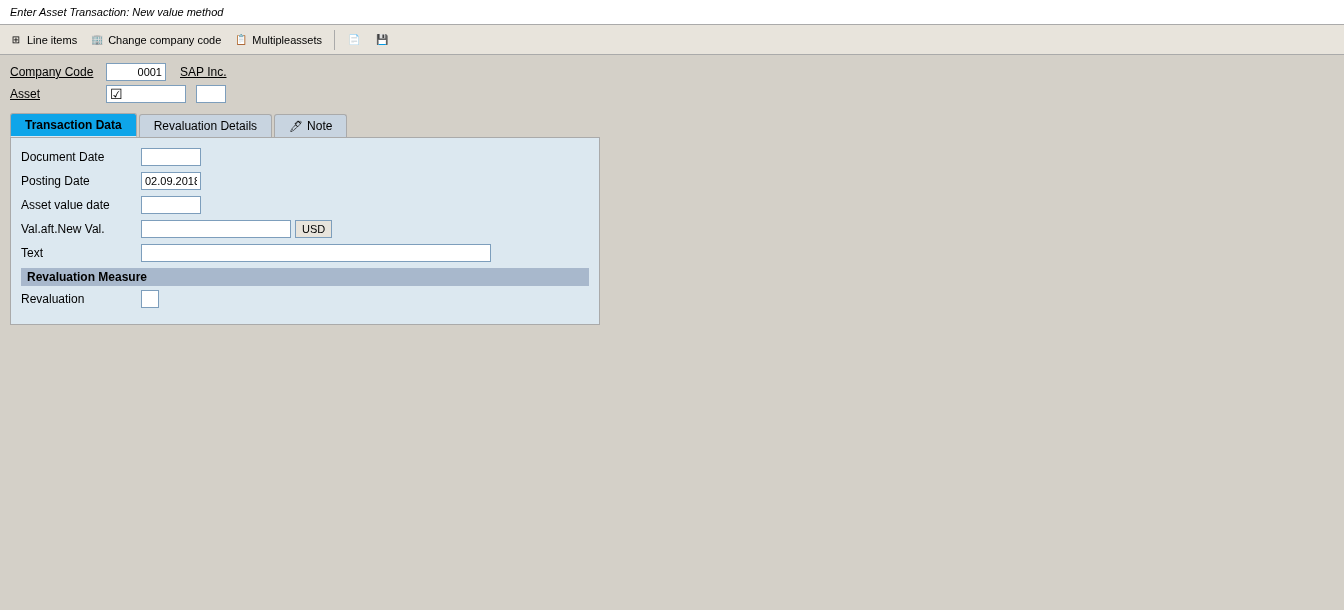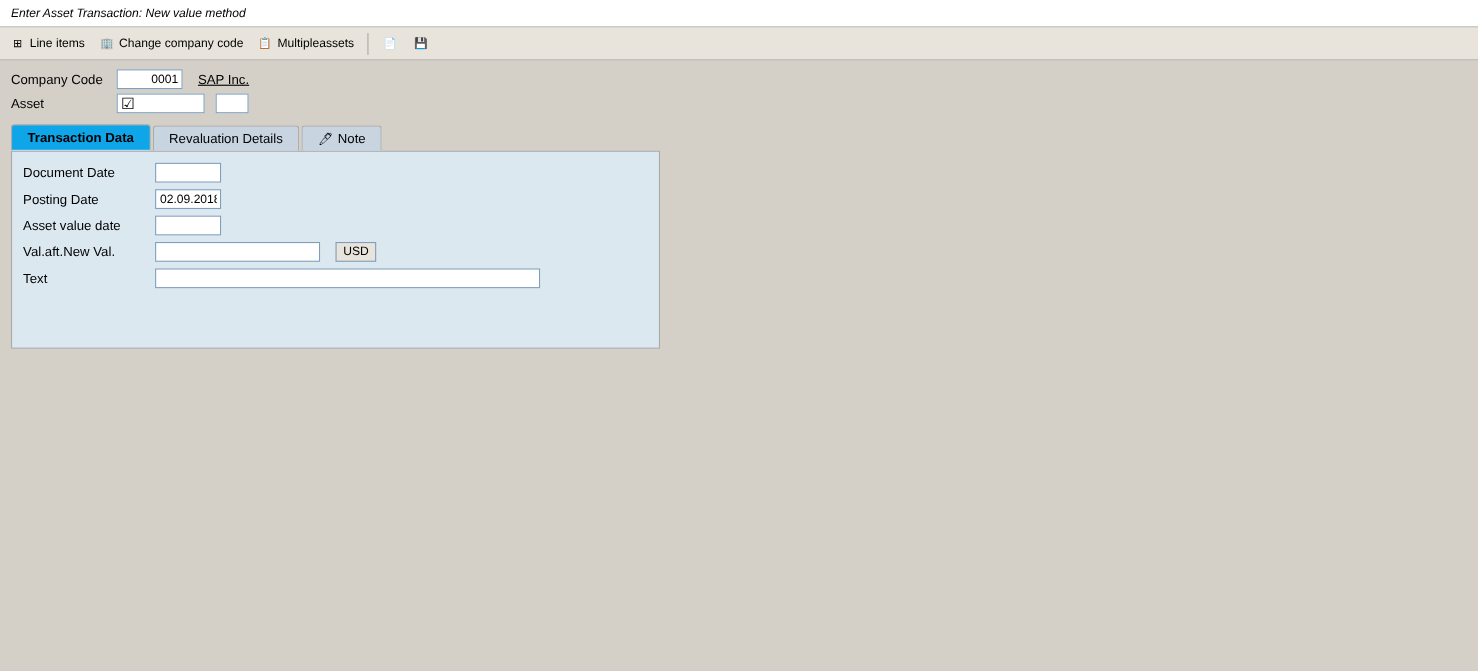--- a/index.html
+++ b/index.html
@@ -49,20 +49,21 @@
     }
     .field-row {
       display: flex;
       align-items: center;
       margin-bottom: 4px;
       gap: 6px;
     }
     .field-label {
       width: 90px;
       font-size: 12px;
+      text-decoration: underline;
     }
     .field-value {
       font-size: 12px;
       text-decoration: underline;
     }
     input[type="text"] {
       border: 1px solid #7d9ebc;
       background: #fff;
       font-size: 11px;
       padding: 1px 3px;
@@ -127,21 +128,21 @@
     .form-input-long {
       width: 350px;
     }
     .currency-btn {
       border: 1px solid #7d9ebc;
       background: #e8e4dc;
       font-size: 11px;
       padding: 1px 6px;
       height: 18px;
       cursor: pointer;
-      margin-left: 14px;
+      margin-left: 4px;
     }
     .section-header {
       background-color: #a8b8cc;
       padding: 2px 6px;
       font-size: 12px;
       font-weight: bold;
       margin-bottom: 4px;
       width: 100%;
     }
     .checkbox-input {
@@ -228,15 +229,24 @@
       </div>
       <div class="form-row">
         <span class="form-label">Val.aft.New Val.</span>
         <input type="text" class="form-input-medium" value="" style="">
         <button class="currency-btn">USD</button>
       </div>
       <div class="form-row">
         <span class="form-label">Text</span>
         <input type="text" class="form-input-long" value="" style="">
       </div>
+      <div style="margin-top:6px;">
+        <div class="section-header">
+          <span>Revaluation Measure</span>
+        </div>
+        <div class="form-row" style="margin-top:4px;">
+          <span class="form-label">Revaluation</span>
+          <div class="checkbox-input"></div>
+        </div>
+      </div>
     </div>
   </div>
 </div>
 
 </body></html>

